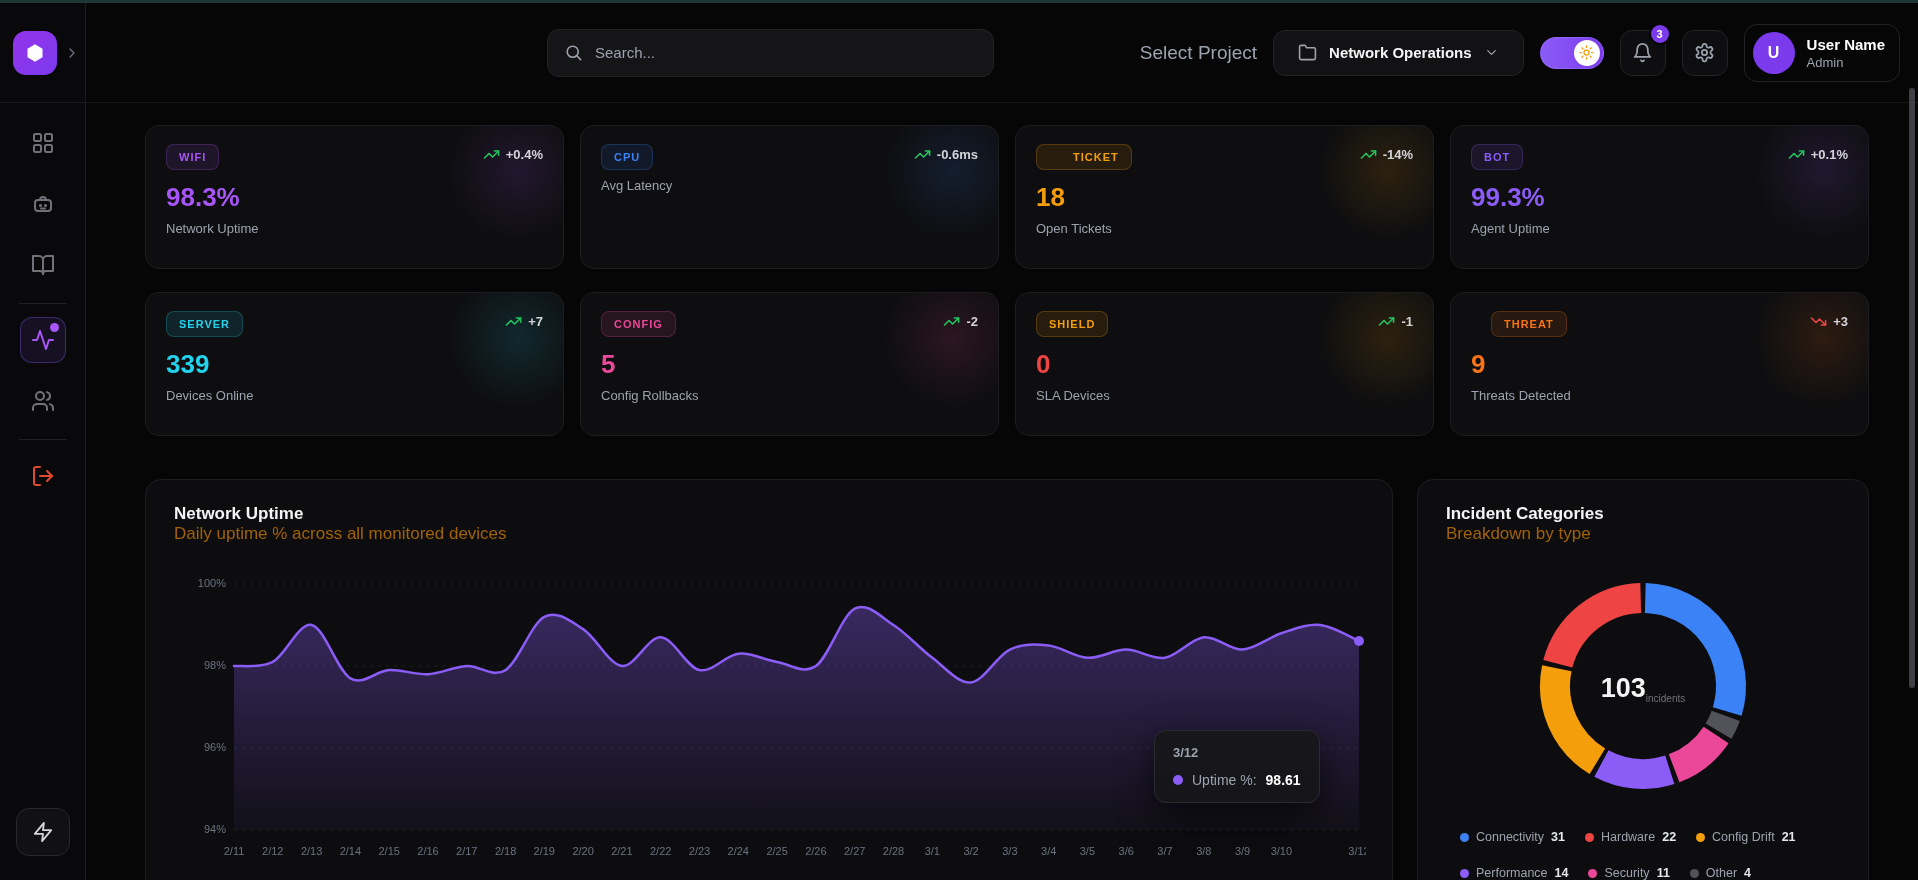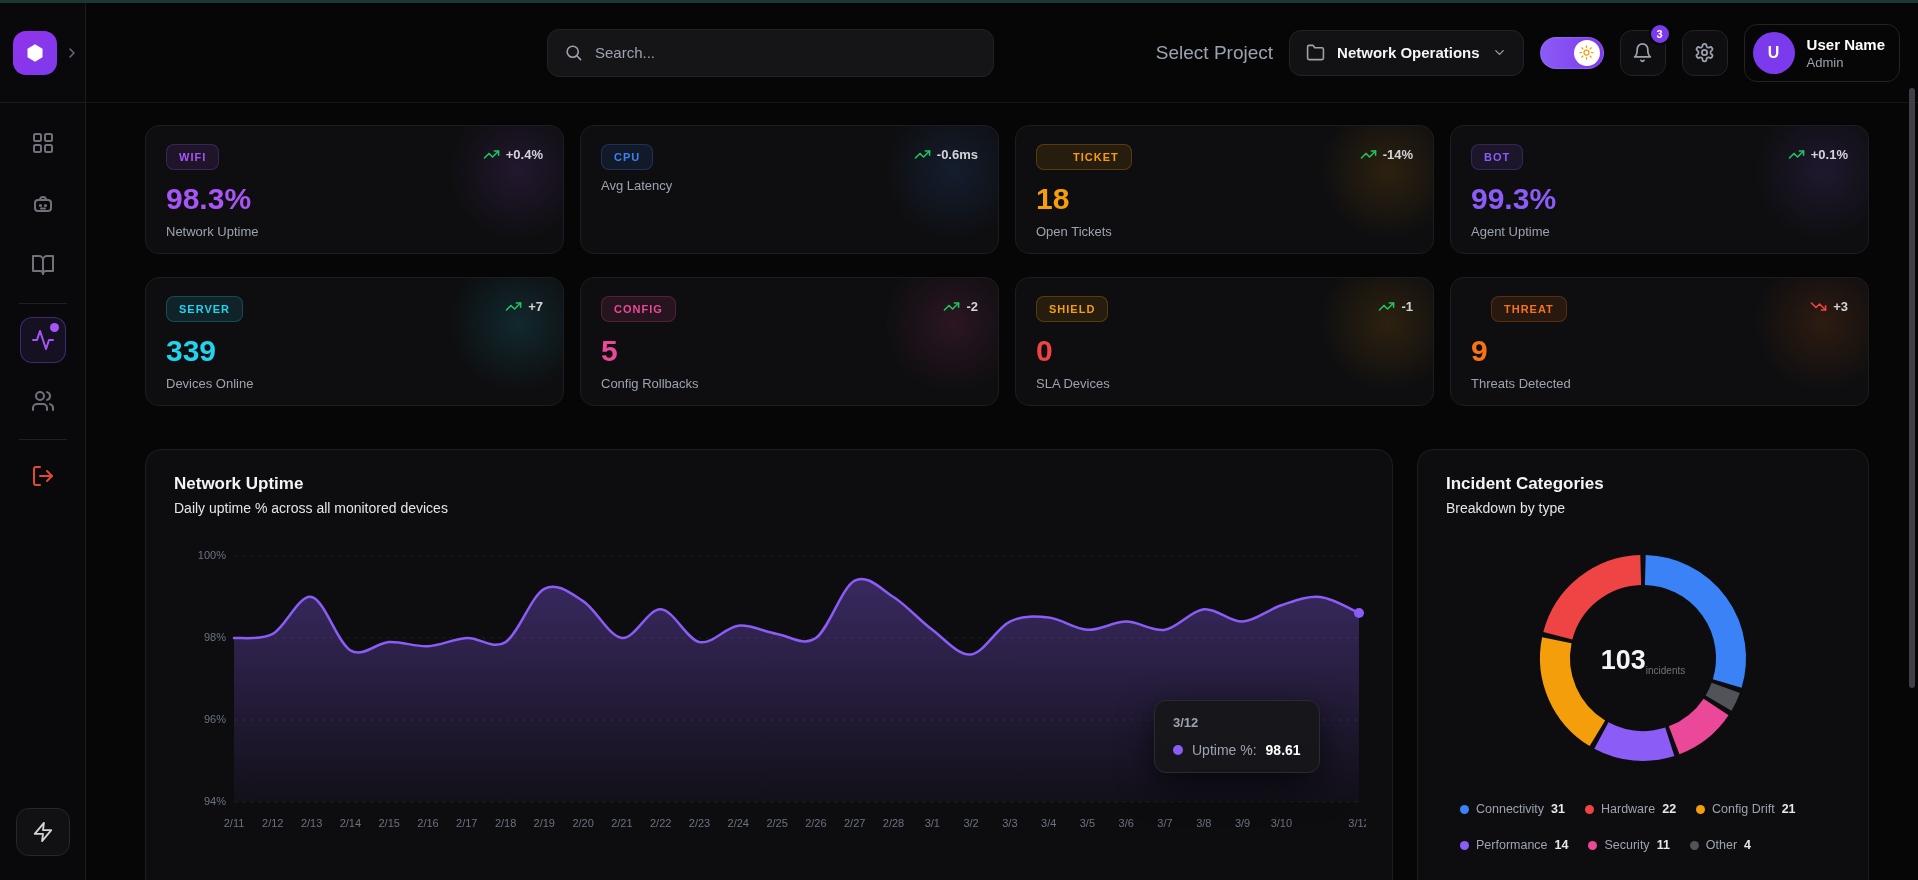--- a/index.html
+++ b/index.html
@@ -20,46 +20,46 @@
   .side-divider { width:48px; height:1px; background:#1f1f24; margin:0 0 13px; }
   .bolt-btn { position:absolute; bottom:24px; left:16px; width:54px; height:48px; border-radius:13px; background:#111114; border:1px solid #27272c; color:#d4d4d8; display:flex; align-items:center; justify-content:center; cursor:pointer; }
 
   
   .main { flex:1; display:flex; flex-direction:column; position:relative; }
   .topbar { height:100px; flex:0 0 100px; display:flex; align-items:center; border-bottom:1px solid #161619; padding:0 18px 0 0; }
   .search { margin-left:461px; width:447px; height:48px; background:#151518; border:1px solid #222227; border-radius:12px; display:flex; align-items:center; padding:0 16px; gap:12px; color:#9ca3af; cursor:text; }
   .search-ph { font-size:15px; color:#9ca3af; }
   .topbar-right { margin-left:auto; display:flex; align-items:center; gap:16px; }
   .select-label { color:#9ca3af; font-size:19px; }
-  .project-btn { height:46px; background:#121215; border:1px solid #222227; border-radius:12px; display:flex; align-items:center; gap:12px; padding:0 16px; cursor:pointer; }
+  .project-btn { height:46px; background:#121215; border:1px solid #222227; border-radius:12px; display:flex; align-items:center; gap:12px; padding:0 24px; cursor:pointer; }
   .project-btn .p-name { color:#f4f4f5; font-size:15px; font-weight:700; }
   .project-btn svg { color:#a1a1aa; }
   .theme-toggle { width:64px; height:32px; border-radius:16px; background:linear-gradient(90deg,#8b5cf6,#7c3aed); border:1px solid #a78bfa55; position:relative; cursor:pointer; }
   .knob { position:absolute; top:2px; right:3px; width:26px; height:26px; border-radius:50%; background:#fff; display:flex; align-items:center; justify-content:center; color:#f59e0b; }
   .icon-btn { width:46px; height:46px; border-radius:12px; background:#0e0e11; border:1px solid #222227; color:#9ca3af; display:flex; align-items:center; justify-content:center; position:relative; cursor:pointer; }
   .noti-badge { position:absolute; top:-8px; right:-6px; min-width:22px; height:22px; border-radius:11px; background:#7c3aed; color:#fff; font-size:11px; font-weight:700; display:flex; align-items:center; justify-content:center; border:2px solid #060607; }
   .user-chip { display:flex; align-items:center; gap:12px; padding:7px 14px 7px 8px; border:1px solid #222227; border-radius:13px; cursor:pointer; }
   .avatar { width:42px; height:42px; border-radius:50%; background:#7c3aed; color:#fff; font-weight:700; font-size:16px; display:flex; align-items:center; justify-content:center; }
   .user-name { color:#fff; font-size:15px; font-weight:700; }
   .user-role { color:#9ca3af; font-size:13px; margin-top:2px; }
 
   
   .stats-grid { margin:22px 49px 0 59px; display:grid; grid-template-columns:repeat(4,1fr); gap:23px 16px; }
-  .stat-card { height:129px; background:#0e0e10; border:1px solid #1d1d21; border-radius:14px; padding:18px 20px; position:relative; overflow:hidden; }
+  .stat-card { height:144px; background:#0e0e10; border:1px solid #1d1d21; border-radius:14px; padding:18px 20px; position:relative; overflow:hidden; }
   .stat-glow { position:absolute; top:-30px; right:-30px; width:150px; height:150px; border-radius:50%; pointer-events:none; }
   .stat-badge { display:inline-block; font-size:11px; font-weight:700; letter-spacing:1px; padding:6px 12px; border-radius:8px; }
   .stat-delta { position:absolute; top:20px; right:20px; display:flex; align-items:center; gap:6px; font-size:13px; font-weight:700; color:#d4d4d8; }
-  .stat-value { font-size:30px; font-weight:700; margin-top:12px; }
+  .stat-value { font-size:26px; font-weight:700; margin-top:12px; }
   .stat-label { font-size:13px; color:#9ca3af; margin-top:8px; }
 
   
   .charts-row { margin:43px 49px 0 59px; display:grid; grid-template-columns:1248px 452px; gap:24px; }
   .panel { background:#0d0d0f; border:1px solid #1d1d21; border-radius:16px; padding:24px 28px; height:560px; position:relative; }
   .panel h2 { color:#f4f4f5; font-size:17px; font-weight:700; }
-  .panel .subtitle { color:#e5e5e5; font-size:14px; margin-top:6px; }
+  .panel .subtitle { color:#a16207; font-size:17px; }
   #line-chart { margin-top:28px; }
   svg text { font-family:"Liberation Sans", sans-serif; }
 
   .tooltip { position:absolute; left:1008px; top:250px; background:rgba(23,23,26,.97); border:1px solid #2a2a2f; border-radius:12px; box-shadow:0 12px 35px rgba(0,0,0,.65); padding:14px 18px; min-width:155px; }
   .tt-title { color:#9ca3af; font-size:13px; font-weight:600; }
   .tt-row { display:flex; align-items:center; gap:9px; margin-top:12px; }
   .tt-dot { width:10px; height:10px; border-radius:50%; background:#8b5cf6; }
   .tt-label { color:#9ca3af; font-size:14px; }
   .tt-value { color:#fff; font-size:14px; font-weight:700; }
 

